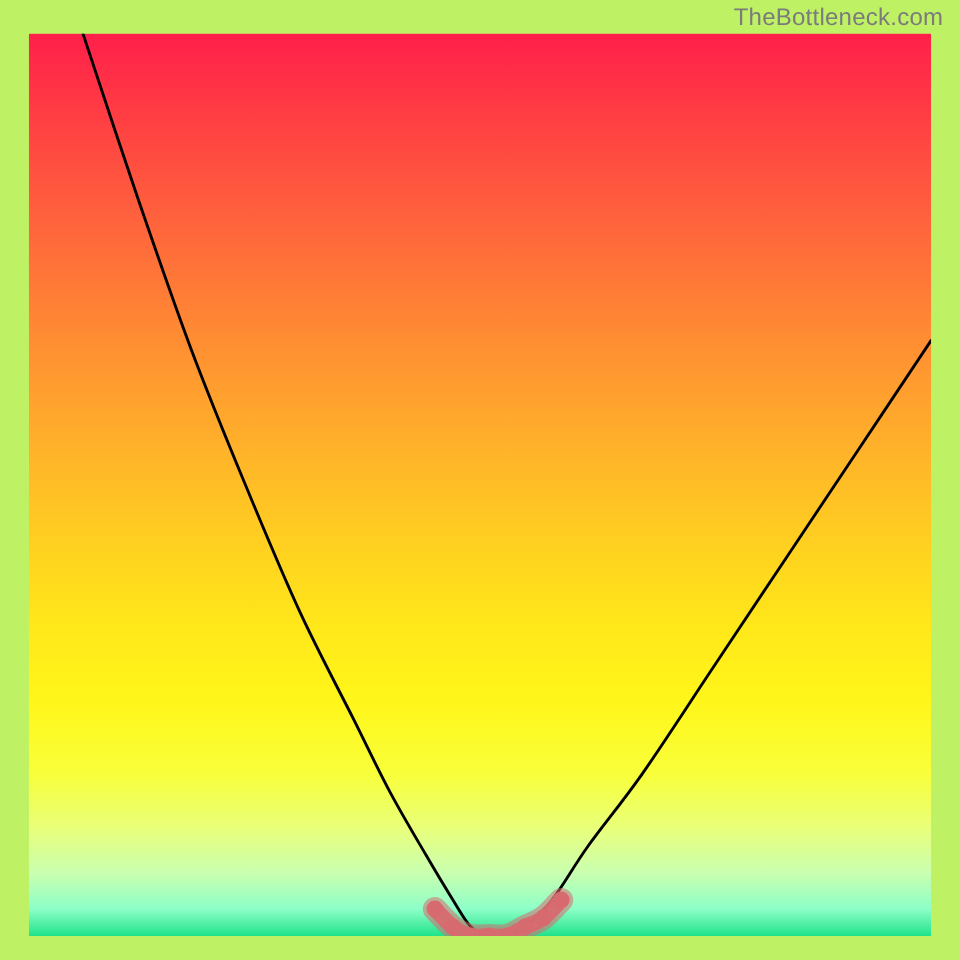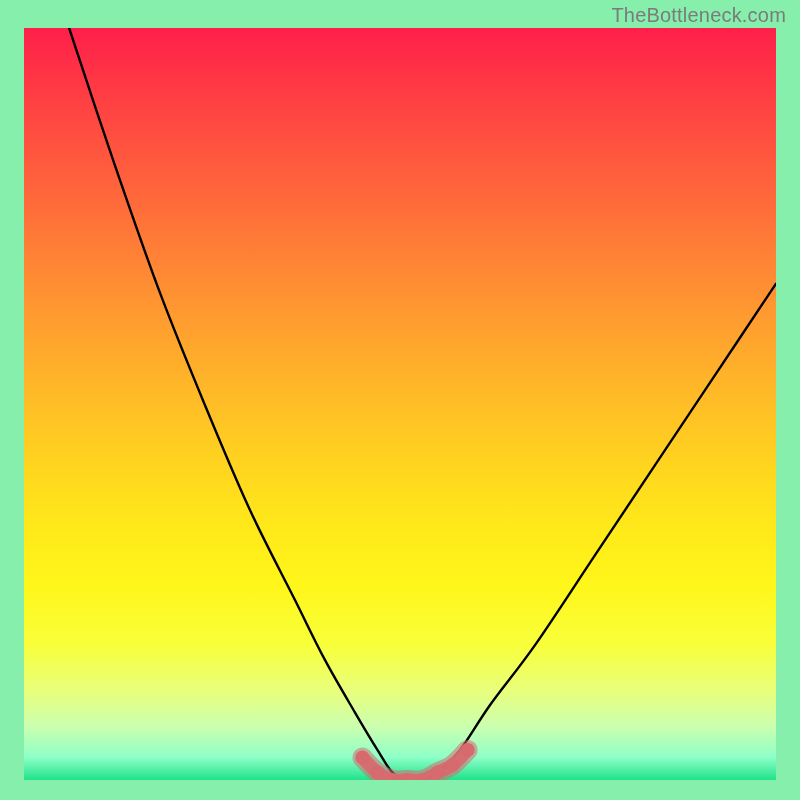--- a/index.html
+++ b/index.html
@@ -9,21 +9,21 @@
     height: 800px;
     background: #000;
     overflow: hidden;
   }
   .frame {
     position: absolute;
     left: 0;
     top: 0;
     width: 800px;
     height: 800px;
-    background: #86efac;
+    background: #bef264;
   }
   .plot {
     position: absolute;
     left: 24px;
     top: 28px;
     width: 752px;
     height: 752px;
     overflow: hidden;
   }
   .gradient {

